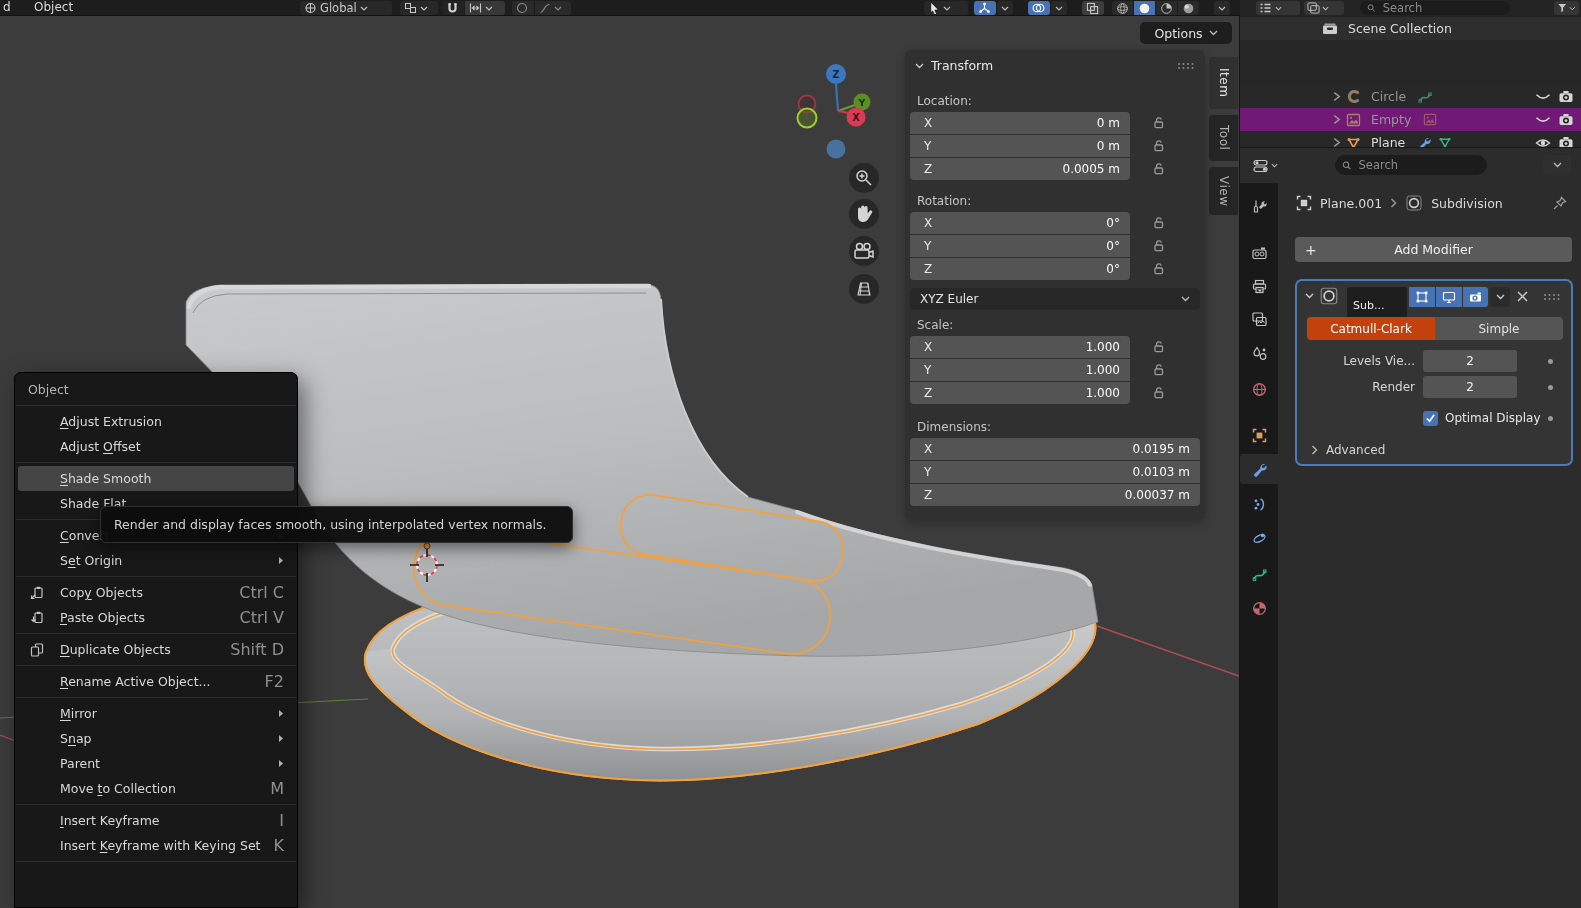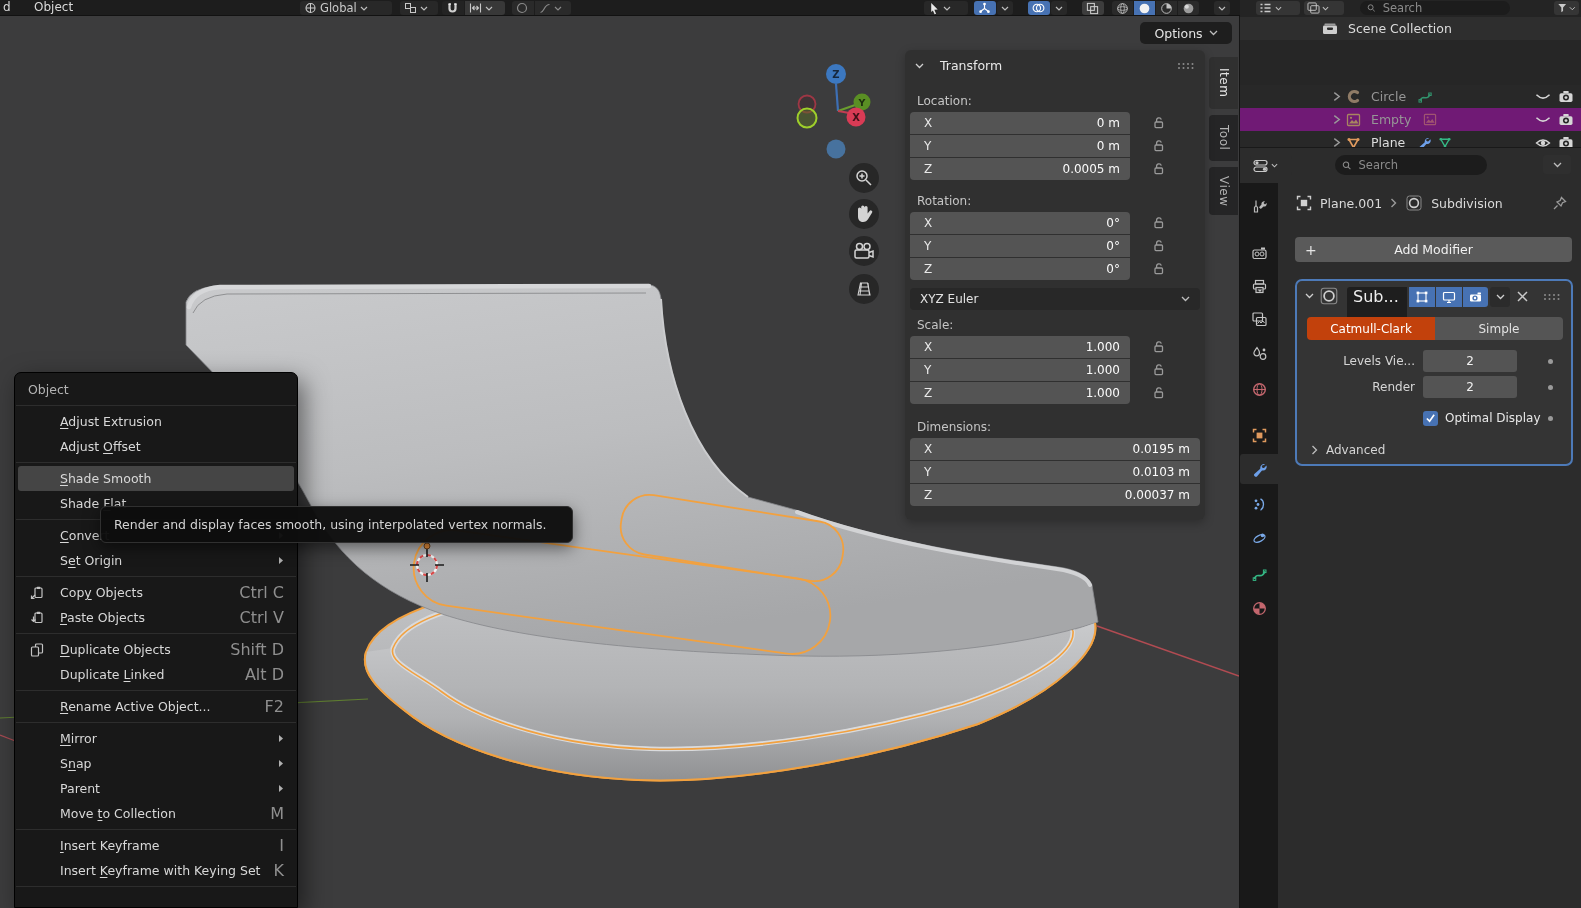--- a/index.html
+++ b/index.html
@@ -11,21 +11,21 @@
   #topbar{position:absolute;left:0;top:0;width:1240px;height:16px;background:#1d1d1d;z-index:10;border-bottom:1px solid #121212;box-sizing:border-box;}
   .tbtext{position:absolute;top:0;height:16px;line-height:15px;font-size:12px;color:#d9d9d9;}
   .tbgrp{position:absolute;top:1px;height:14px;border-radius:3px;display:flex;align-items:center;gap:3px;padding:0 4px;box-sizing:border-box;color:#c9c9c9;font-size:11.5px;}
   .cv{flex:none;}
 
   
   #options{position:absolute;left:1140px;top:22px;width:92px;height:22px;background:#1e1e1e;border:none;border-radius:5px;color:#e3e3e3;font-size:12.5px;display:flex;align-items:center;justify-content:center;gap:6px;z-index:6;font-family:inherit;}
 
   
   #npanel{position:absolute;left:905px;top:50px;width:300px;height:470px;background:rgba(47,47,48,0.97);border-radius:6px;z-index:5;box-shadow:0 3px 10px rgba(0,0,0,0.25);}
-  .ph{position:absolute;left:10px;top:8px;display:flex;align-items:center;gap:16px;color:#e8e8e8;font-size:12.5px;}
+  .ph{position:absolute;left:10px;top:8px;display:flex;align-items:center;gap:7px;color:#e8e8e8;font-size:12.5px;}
   .tlabel{position:absolute;left:12px;color:#c5c5c5;font-size:12px;}
   .tgroup{position:absolute;left:5px;}
   .trow{display:flex;align-items:center;height:22px;margin-bottom:1px;}
   .tfield{flex:none;width:220px;height:22px;background:#545454;display:flex;align-items:center;padding:0 10px 0 14px;box-sizing:border-box;color:#e9e9e9;font-size:12px;}
   .tfield.wide{width:290px;}
   .tgroup .trow:first-child .tfield{border-radius:4px 4px 0 0;}
   .tgroup .trow:last-child .tfield{border-radius:0 0 4px 4px;}
   .tval{margin-left:auto;color:#fbfbfb;}
   .lock{margin-left:22px;}
   #euler{position:absolute;left:5px;top:238px;width:290px;height:22px;background:#282828;border-radius:4px;display:flex;align-items:center;padding:0 10px;box-sizing:border-box;color:#e3e3e3;font-size:12px;}
@@ -810,21 +810,21 @@
     </button>
 
     <div id="modpanel">
       <svg class="abs" style="left:8px;top:12px" width="9" height="6" viewBox="0 0 9 6">
           <path d="M1 1l3.5 3.5L8 1" fill="none" stroke="#cfcfcf" stroke-width="1.3"></path>
         </svg>
       <svg class="abs" style="left:22px;top:5px" width="20" height="20" viewBox="0 0 18 18">
           <rect x="2" y="2" width="14" height="14" rx="2.5" fill="none" stroke="#8a8a8a"></rect>
           <circle cx="9" cy="9" r="4.4" fill="none" stroke="#cfcfcf" stroke-width="1.6"></circle>
         </svg>
-      <div class="abs" style="left:50px;top:6px;width:60px;height:36px;background:#1e1e1e;border-radius:3px 0 0 3px;display:flex;align-items:flex-start;padding-left:6px;box-sizing:border-box;color:#eee;font-size:16px;overflow:hidden;white-space:nowrap">
+      <div class="abs" style="left:50px;top:6px;width:60px;height:36px;background:#1e1e1e;border-radius:3px 0 0 3px;display:flex;align-items:center;padding-left:6px;box-sizing:border-box;color:#eee;font-size:11px;overflow:hidden;white-space:nowrap">
         <span>Sub...</span>
       </div>
       <div class="mtog" style="left:112px;width:26px">
         <svg width="14" height="14" viewBox="0 0 14 14">
             <rect x="3" y="3" width="8" height="8" fill="none" stroke="#fff" stroke-width="1.1"></rect>
             <rect x="1.6" y="1.6" width="2.6" height="2.6" fill="#fff"></rect>
             <rect x="9.8" y="1.6" width="2.6" height="2.6" fill="#fff"></rect>
             <rect x="1.6" y="9.8" width="2.6" height="2.6" fill="#fff"></rect>
             <rect x="9.8" y="9.8" width="2.6" height="2.6" fill="#fff"></rect>
           </svg>
@@ -972,25 +972,20 @@
         <div class="mi">
           <span class="mico">
             <svg width="14" height="14" viewBox="0 0 14 14">
               <rect x="5.5" y="1" width="7" height="9" rx="1" fill="none" stroke="#c3c3c3" stroke-width="1.2"></rect>
               <rect x="1.5" y="4" width="7" height="9" rx="1" fill="#181818" stroke="#c3c3c3" stroke-width="1.2"></rect>
             </svg>
           </span>
           <span><span class="u">D</span>uplicate Objects</span>
           <span class="msc">Shift D</span>
         </div>
-        <div class="mi">
-          <span class="mico"></span>
-          <span>Duplicate <span class="u">L</span>inked</span>
-          <span class="msc">Alt D</span>
-        </div>
         <div class="mdiv"></div>
         <div class="mi">
           <span class="mico"></span>
           <span><span class="u">R</span>ename Active Object...</span>
           <span class="msc">F2</span>
         </div>
         <div class="mdiv"></div>
         <div class="mi">
           <span class="mico"></span>
           <span><span class="u">M</span>irror</span>

